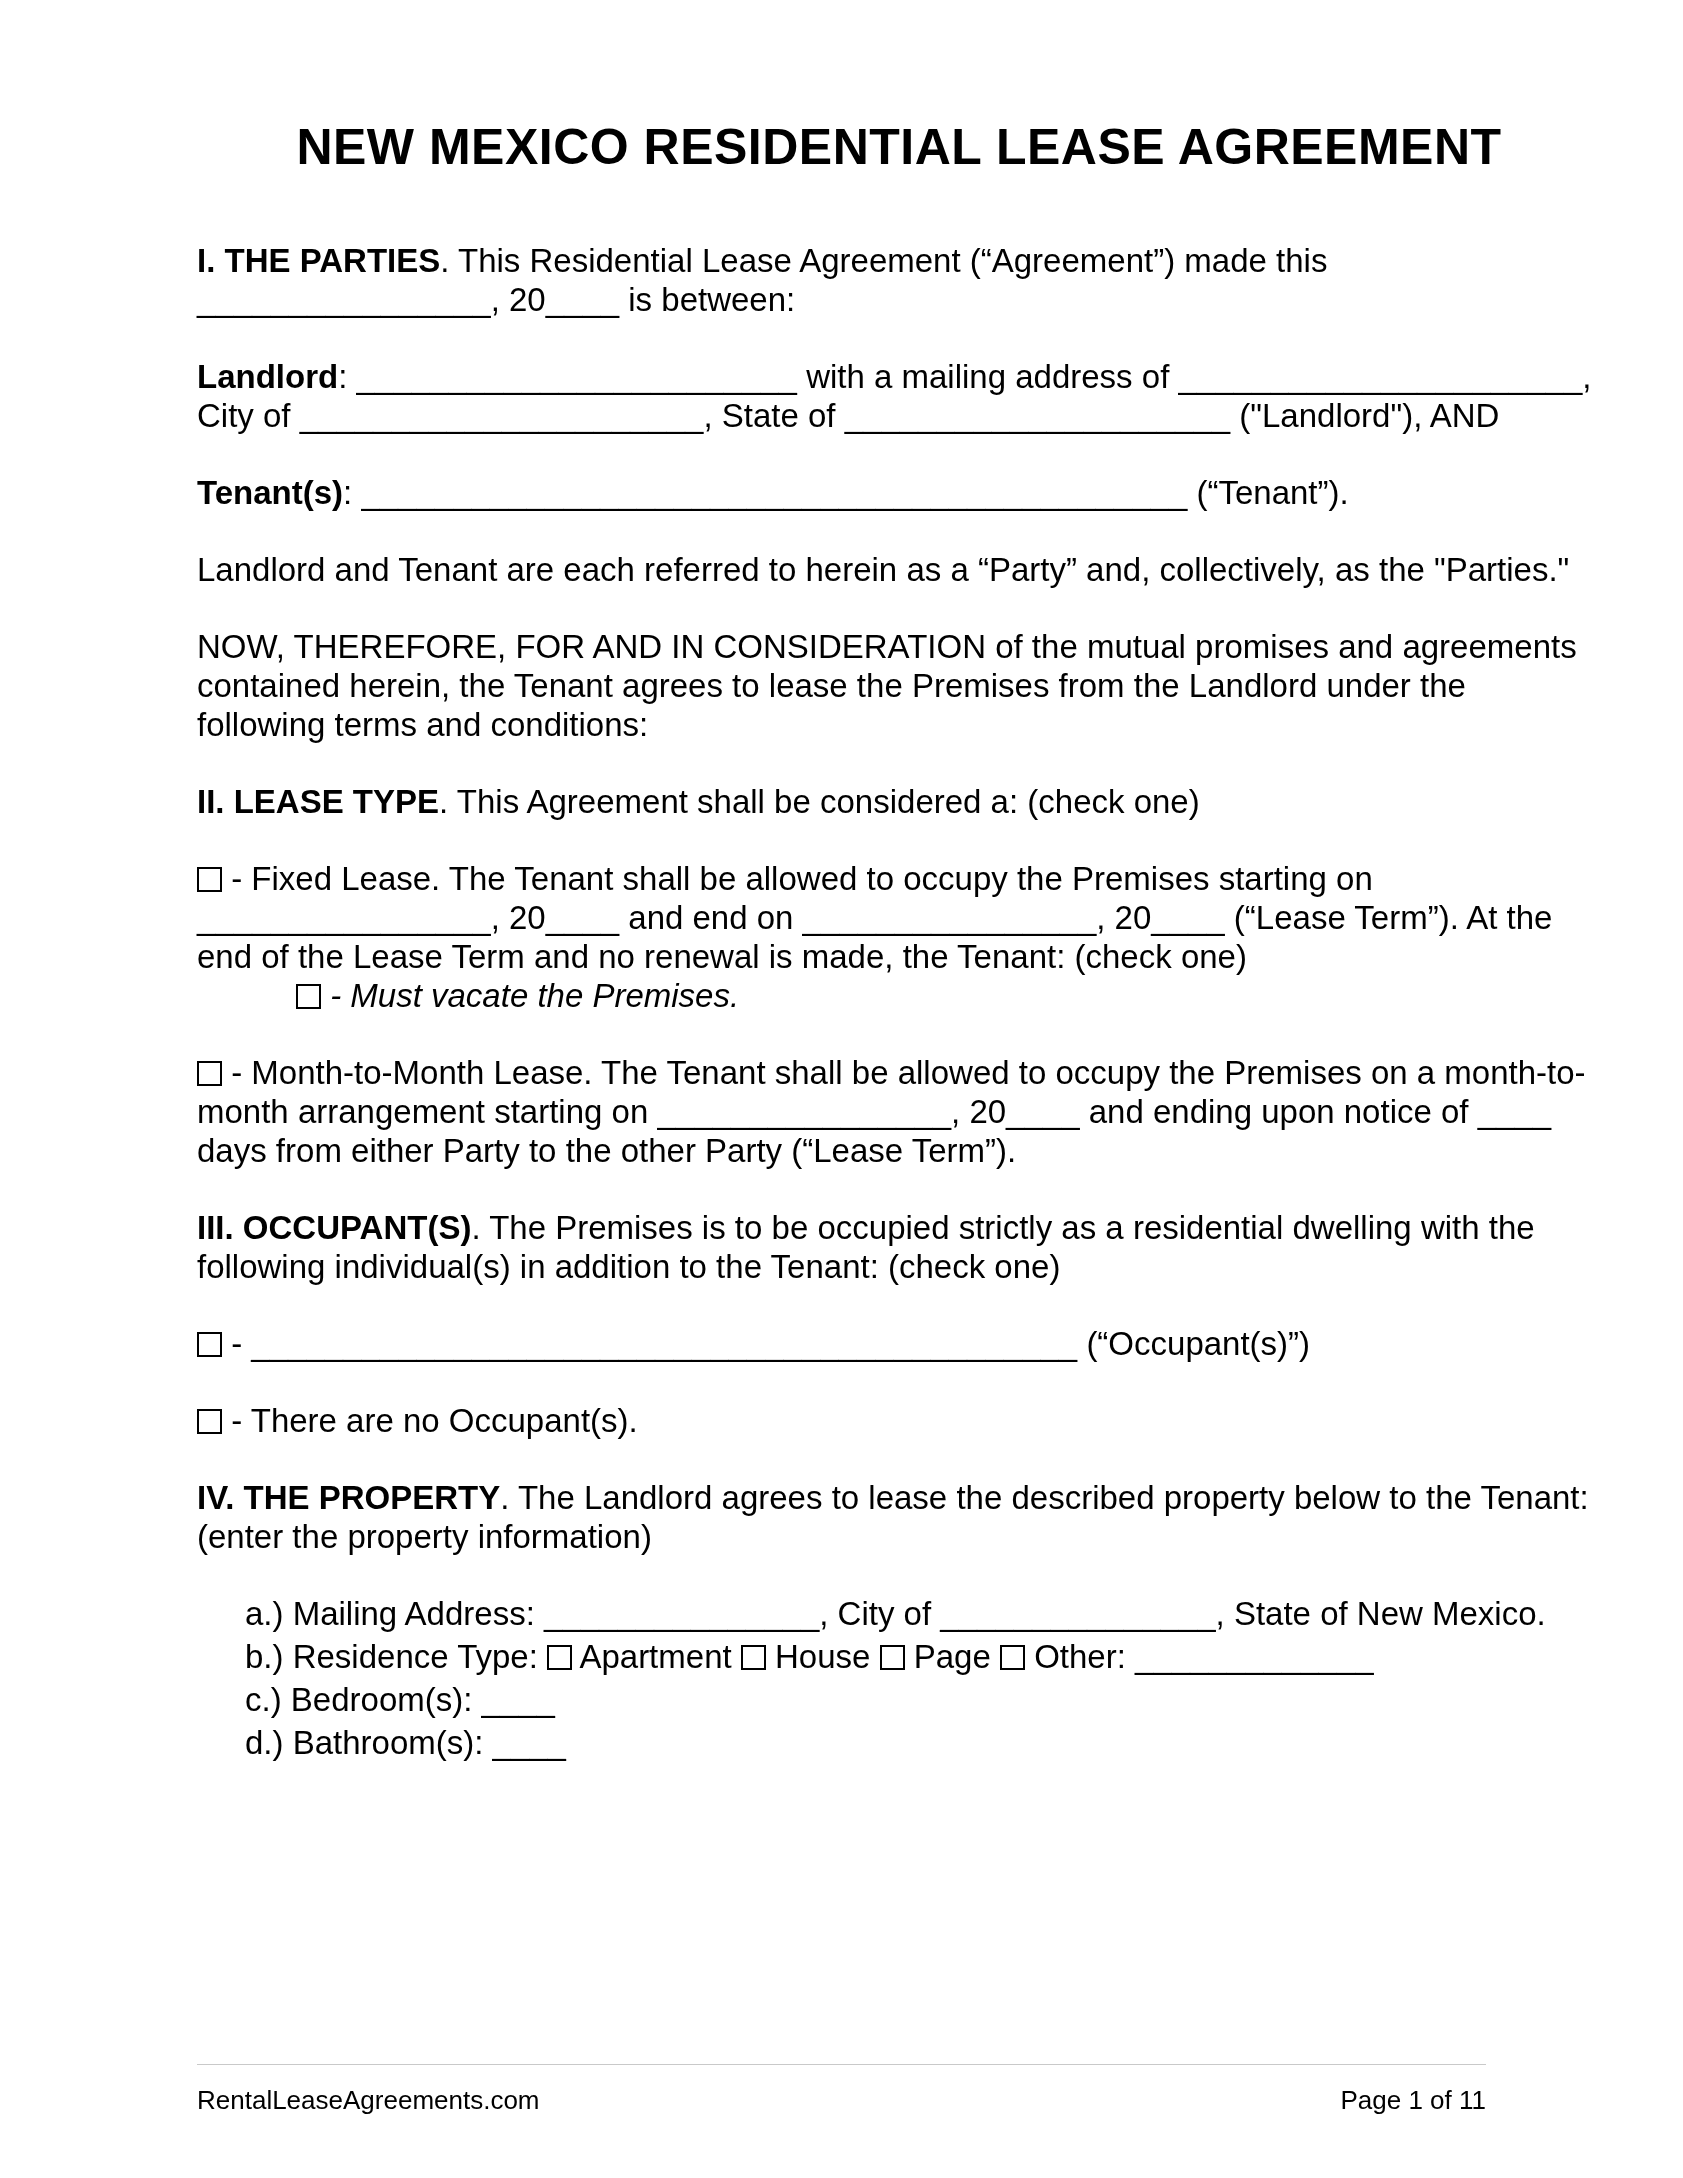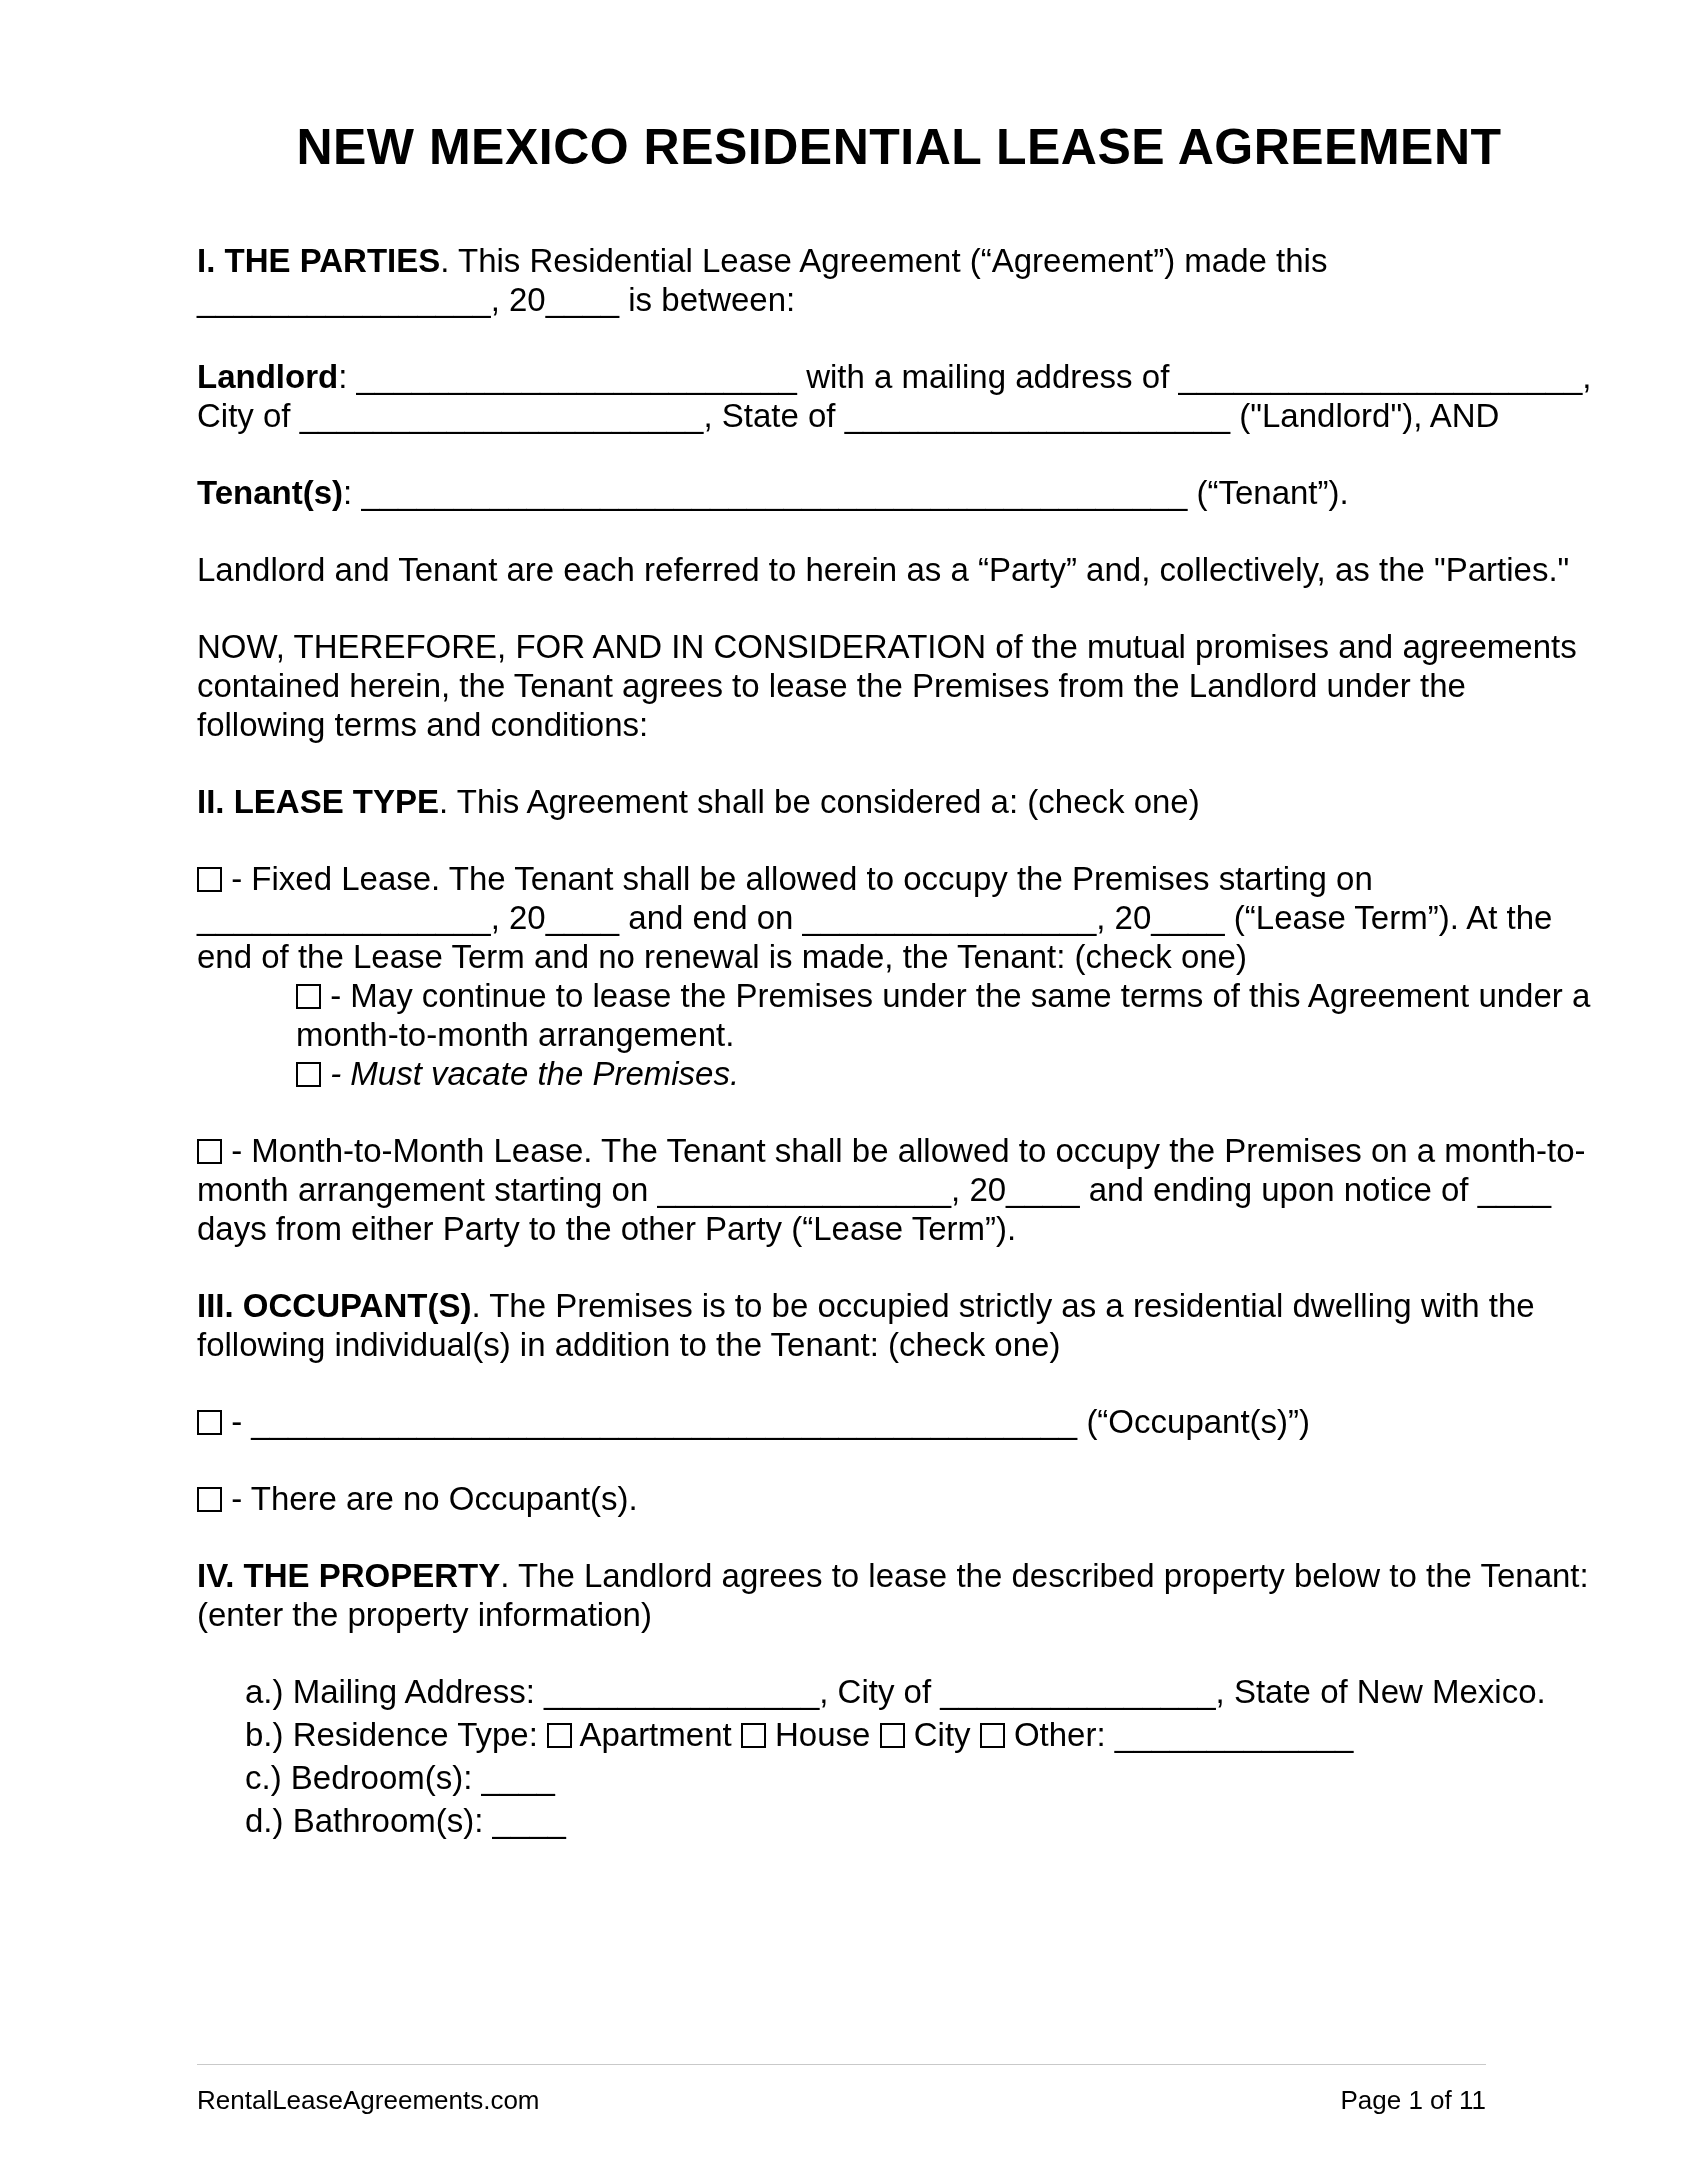--- a/index.html
+++ b/index.html
@@ -76,37 +76,36 @@
     <p class="block"><b>Tenant(s)</b><span>: _____________________________________________ (“Tenant”).</span></p>
 
     <p class="block">Landlord and Tenant are each referred to herein as a “Party” and, collectively, as the "Parties."</p>
 
     <p class="block">NOW, THEREFORE, FOR AND IN CONSIDERATION of the mutual promises and agreements contained herein, the Tenant agrees to lease the Premises from the Landlord under the following terms and conditions:</p>
 
     <p class="block"><b>II. LEASE TYPE</b><span>. This Agreement shall be considered a: (check one)</span></p>
 
     <div class="block no-gap"><span class="checkbox"></span><span> - Fixed Lease. The Tenant shall be allowed to occupy the Premises starting on ________________, 20____ and end on ________________, 20____ (“Lease Term”). At the end of the Lease Term and no renewal is made, the Tenant: (check one)</span></div>
 
-    <div class="sub-option"><span class="checkbox"></span><span> - May continue to lease the Premises under the same terms of this Agreement under a month-to-month arrangement.</span></div>
 
     <div class="sub-option last"><span class="checkbox"></span><span> - Must vacate the Premises.</span></div>
 
     <div class="block"><span class="checkbox"></span><span> - Month-to-Month Lease. The Tenant shall be allowed to occupy the Premises on a month-to-month arrangement starting on ________________, 20____ and ending upon notice of ____ days from either Party to the other Party (“Lease Term”).</span></div>
 
     <p class="block"><b>III. OCCUPANT(S)</b><span>. The Premises is to be occupied strictly as a residential dwelling with the following individual(s) in addition to the Tenant: (check one)</span></p>
 
     <div class="block"><span class="checkbox"></span><span> - _____________________________________________ (“Occupant(s)”)</span></div>
 
     <div class="block"><span class="checkbox"></span><span> - There are no Occupant(s).</span></div>
 
     <p class="block"><b>IV. THE PROPERTY</b><span>. The Landlord agrees to lease the described property below to the Tenant: (enter the property information)</span></p>
 
     <div class="list-item">a.) Mailing Address: _______________, City of _______________, State of New Mexico.</div>
 
-    <div class="list-item"><span>b.) Residence Type: </span><span class="checkbox"></span><span> Apartment </span><span class="checkbox"></span><span> House </span><span class="checkbox"></span><span> City </span><span class="checkbox"></span><span> Other: _____________</span></div>
+    <div class="list-item"><span>b.) Residence Type: </span><span class="checkbox"></span><span> Apartment </span><span class="checkbox"></span><span> House </span><span class="checkbox"></span><span> Page </span><span class="checkbox"></span><span> Other: _____________</span></div>
 
     <div class="list-item">c.) Bedroom(s): ____</div>
 
     <div class="list-item">d.) Bathroom(s): ____</div>
 
   </div>
 
   <div class="footer">
     <span>RentalLeaseAgreements.com</span>
     <span>Page 1 of 11</span>

